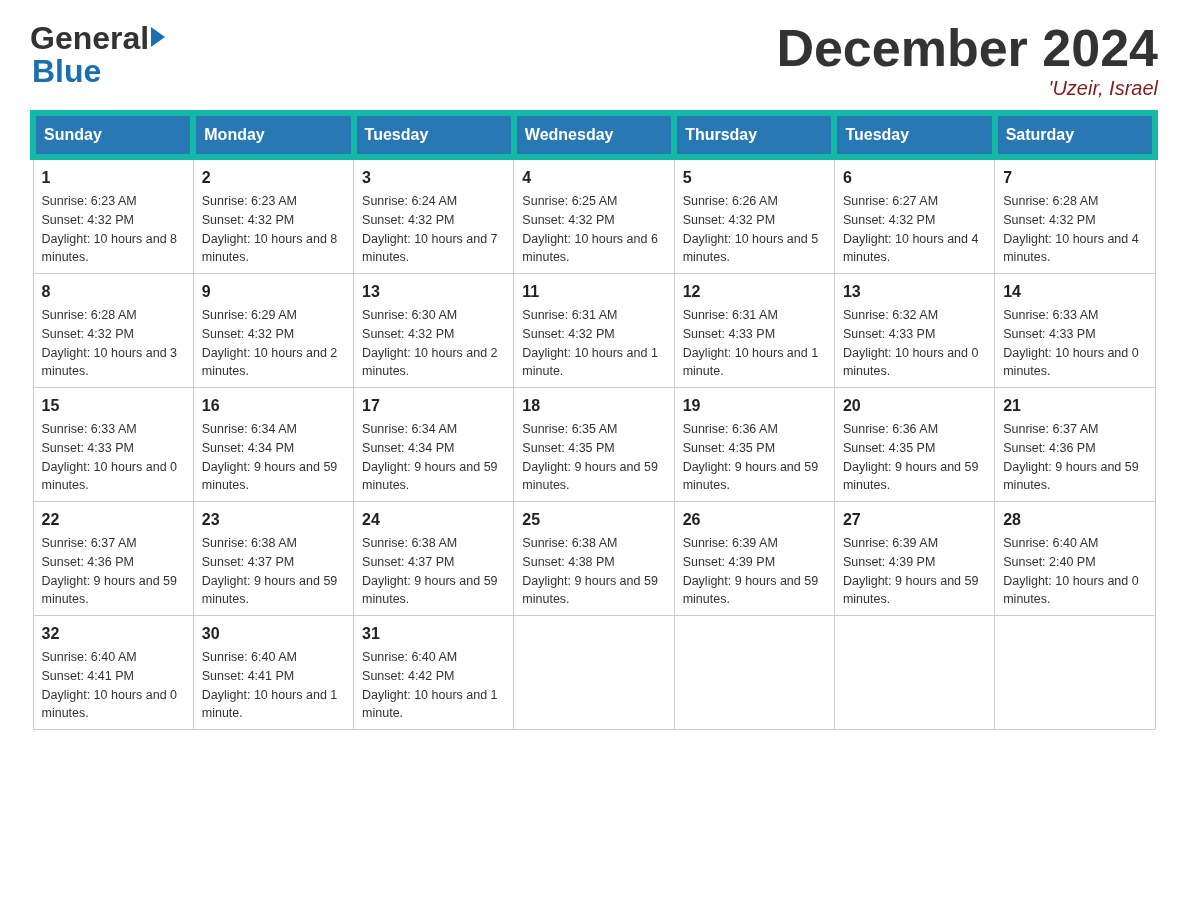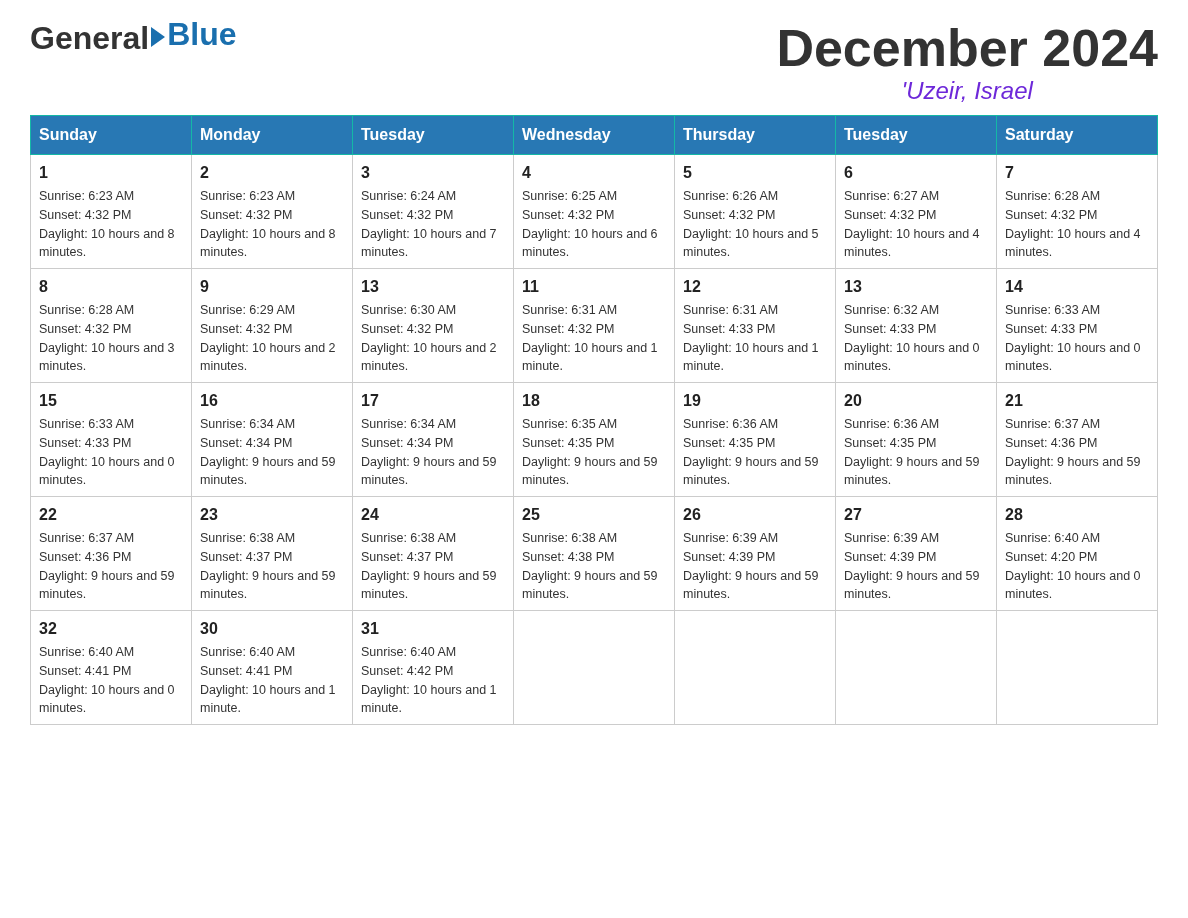--- a/index.html
+++ b/index.html
@@ -11,50 +11,50 @@
       min-height: 918px;
     }
     .header {
       display: flex;
       justify-content: space-between;
       align-items: flex-start;
       margin-bottom: 10px;
     }
     .logo {
       display: flex;
-      flex-direction: row;
+      flex-direction: column;
       align-items: flex-start;
     }
     .title-area {
-      text-align: center;
+      text-align: right;
     }
     .month-title {
       font-size: 52px;
       font-weight: bold;
       color: #333;
       line-height: 1.1;
     }
     .location {
-      font-size: 24px;
-      color: #6d28d9;
+      font-size: 20px;
+      color: #7f1d1d;
       font-style: italic;
     }
     .calendar-table {
       width: 100%;
       border-collapse: collapse;
       margin-top: 10px;
     }
     .calendar-table th {
       background-color: #2878b4;
       color: #fff;
       font-size: 16px;
       font-weight: bold;
       padding: 10px 8px;
       text-align: left;
-      border: 1px solid #14b8a6;
+      border: 6px solid #14b8a6;
     }
     .calendar-table td {
       border: 1px solid #ccc;
       vertical-align: top;
       padding: 6px 8px;
       width: calc(100% / 7);
       min-height: 100px;
       font-size: 12.5px;
       color: #333;
       line-height: 1.5;
@@ -294,21 +294,21 @@
       </td>
         <td>
         <span class="day-num">27</span>
         <span>Sunrise: 6:39 AM</span><br>
         <span>Sunset: 4:39 PM</span><br>
         <span>Daylight: 9 hours and 59 minutes.</span>
       </td>
         <td>
         <span class="day-num">28</span>
         <span>Sunrise: 6:40 AM</span><br>
-        <span>Sunset: 4:20 PM</span><br>
+        <span>Sunset: 2:40 PM</span><br>
         <span>Daylight: 10 hours and 0 minutes.</span>
       </td>
       </tr>
       <tr>
         <td>
         <span class="day-num">32</span>
         <span>Sunrise: 6:40 AM</span><br>
         <span>Sunset: 4:41 PM</span><br>
         <span>Daylight: 10 hours and 0 minutes.</span>
       </td>

